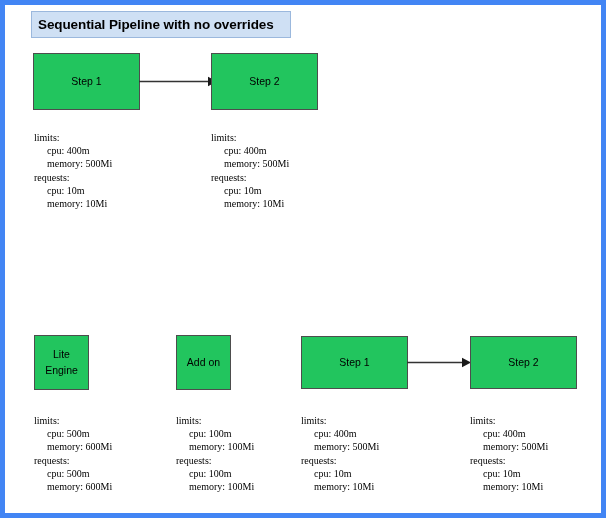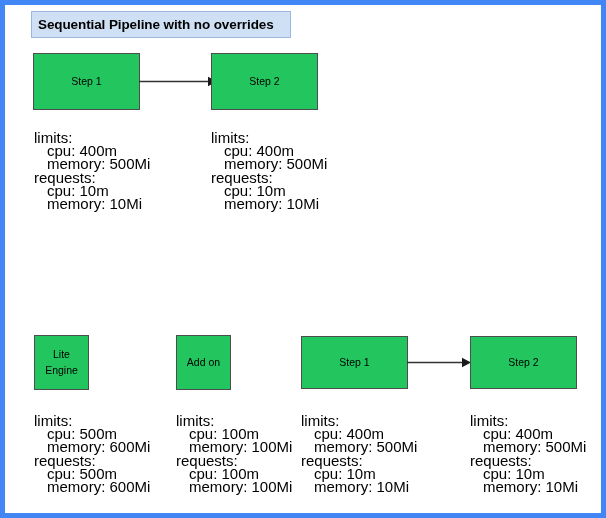--- a/index.html
+++ b/index.html
@@ -67,24 +67,25 @@
   .arrow {
     position: absolute;
     height: 10px;
     pointer-events: none;
   }
   .arrow svg { display: block; }
 
   
   .spec {
     position: absolute;
-    font-size: 15px;
+    font-size: 10px;
     line-height: 13.2px;
     color: #000000;
     white-space: nowrap;
+    font-family: Liberation Serif, serif;
   }
   .spec .key { display: block; }
   .spec .sub { display: block; padding-left: 13px; }
 </style>
 </head>
 <body>
 
 <div id="canvas">
   <div class="inner">
 

